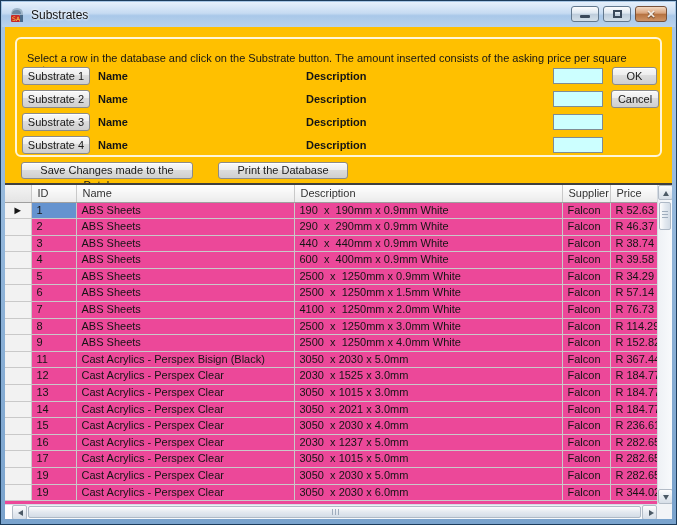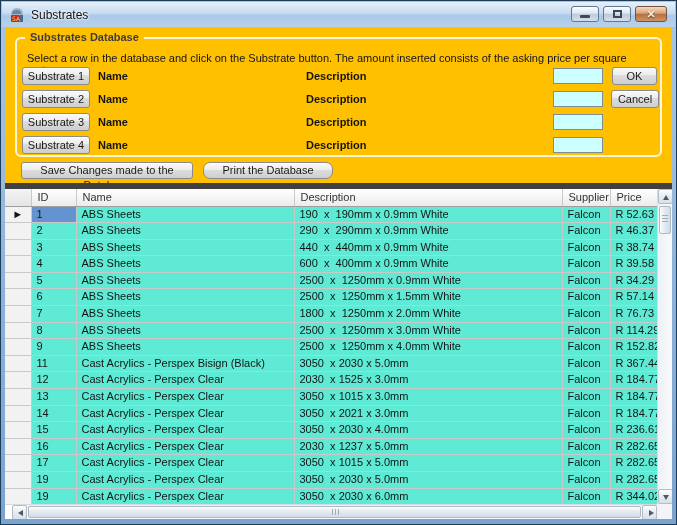--- a/index.html
+++ b/index.html
@@ -69,26 +69,26 @@
   .lbl-name{ position:absolute; left:81px; top:3px; font-size:11px; font-weight:600; color:#151515; }
   .lbl-desc{ position:absolute; left:289px; top:3px; font-size:11px; font-weight:600; color:#151515; }
   .amount-box{
     position:absolute; left:536px; top:1px; width:50px; height:16px;
     background:#ccffff; border:1px solid #7f8c94; font-size:11px; padding:0 3px;
     font-family:"Liberation Sans",sans-serif;
   }
   .ok-btn{ position:absolute; left:595px; top:0; width:45px; height:18px; line-height:16px; }
   .cancel-btn{ position:absolute; left:594px; top:0; width:48px; height:18px; line-height:16px; }
   .save-btn{ position:absolute; left:16px; top:135px; width:172px; height:17px; line-height:15px; }
-  .print-btn{ position:absolute; left:198px; top:135px; width:130px; height:17px; line-height:15px;border-radius:7px; }
+  .print-btn{ position:absolute; left:213px; top:135px; width:130px; height:17px; line-height:15px; }
 
   
   .grid-section{
     position:absolute; left:0; right:0; top:156px; bottom:0;
-    background:#5eead4; border-top:6px solid #404040;
+    background:#ec4899; border-top:2px solid #404040;
   }
   .grid-viewport{
     position:absolute; left:0; top:0; right:15px; bottom:15px; overflow:hidden;
   }
   table.grid{ border-collapse:collapse; table-layout:fixed; width:652px; }
   table.grid col.c-sel{width:26px;} table.grid col.c-id{width:45px;}
   table.grid col.c-name{width:218px;} table.grid col.c-desc{width:268px;}
   table.grid col.c-sup{width:48px;} table.grid col.c-price{width:47px;}
   table.grid th{
     height:17px; background:linear-gradient(#ffffff,#ebebeb);
@@ -163,21 +163,20 @@
         </div>
       <div class="win-btn close">
           <span class="glyph-close">✕</span>
         </div>
     </div>
   </div>
 
   <div class="client">
 
     <div class="groupbox">
-      <span class="groupbox-title">Substrates Database</span>
       <div class="instruction">Select a row in the database and click on the Substrate button. The amount inserted consists of the asking price per square metre.</div>
 
       <div class="sub-row" style="top:28px;">
         <button class="btn sub-btn">Substrate 1</button>
         <span class="lbl-name">Name</span>
         <span class="lbl-desc">Description</span>
         <input class="amount-box" value="" style="">
         <button class="btn ok-btn">OK</button>
       </div>
 
@@ -274,21 +273,21 @@
                 <td>6</td>
                 <td>ABS Sheets</td>
                 <td>2500  x  1250mm x 1.5mm White</td>
                 <td>Falcon</td>
                 <td>R 57.14</td>
               </tr>
               <tr>
                 <td class="sel-cell"></td>
                 <td>7</td>
                 <td>ABS Sheets</td>
-                <td>1800  x  1250mm x 2.0mm White</td>
+                <td>4100  x  1250mm x 2.0mm White</td>
                 <td>Falcon</td>
                 <td>R 76.73</td>
               </tr>
               <tr>
                 <td class="sel-cell"></td>
                 <td>8</td>
                 <td>ABS Sheets</td>
                 <td>2500  x  1250mm x 3.0mm White</td>
                 <td>Falcon</td>
                 <td>R 114.29</td>

